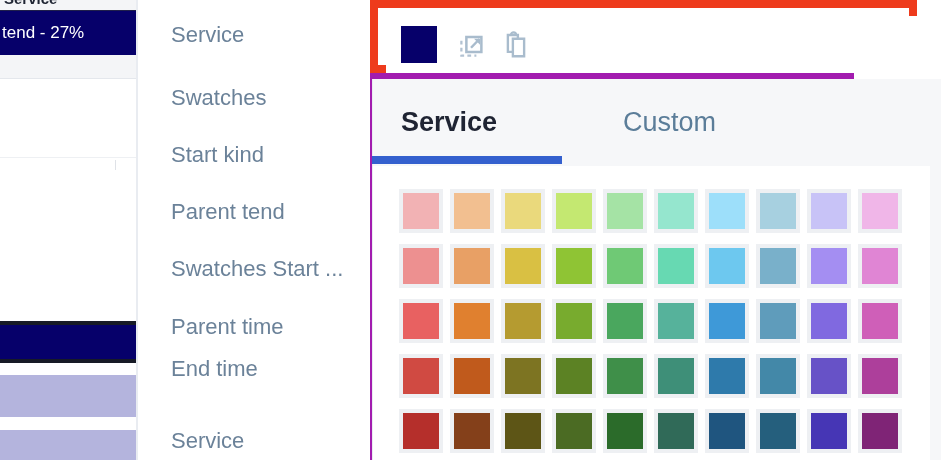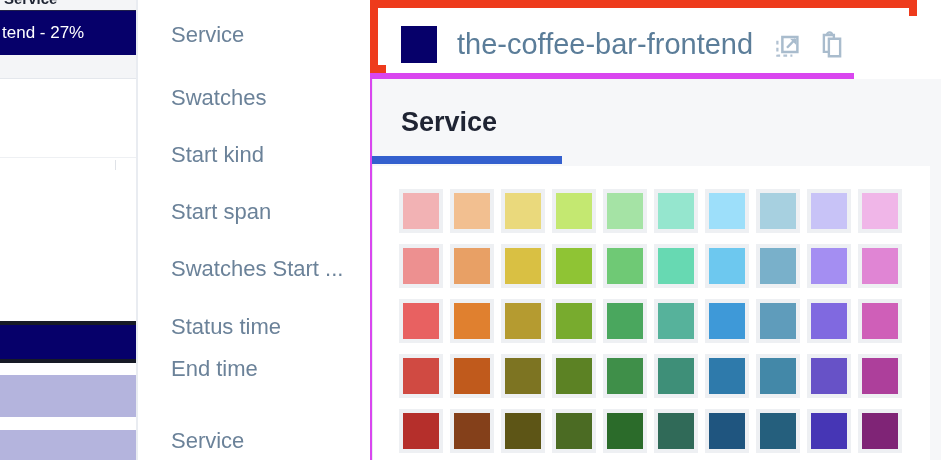--- a/index.html
+++ b/index.html
@@ -14,21 +14,21 @@
     overflow: hidden;
     position: relative;
   }
 
   
   #app {
     position: absolute;
     inset: 0;
     width: 854px;
     height: 460px;
-    background: #d946ef;
+    background: #a21caf;
     display: block;
   }
 
   
   .trace-pane {
     position: absolute;
     left: 0;
     top: 0;
     width: 136px;
     height: 460px;
@@ -314,53 +314,53 @@
     <div class="trace-bar-dark"></div>
     <div class="trace-bar-lav-1"></div>
     <div class="trace-bar-lav-2"></div>
   </div>
   <div class="trace-divider"></div>
 
   <div class="detail-labels">
     <div class="detail-label" style="top:22px;">Service</div>
     <div class="detail-label" style="top:85px;">Swatches</div>
     <div class="detail-label" style="top:142px;">Start kind</div>
-    <div class="detail-label" style="top:199px;">Start span</div>
+    <div class="detail-label" style="top:199px;">Parent tend</div>
     <div class="detail-label" style="top:256px;">Swatches Start ...</div>
-    <div class="detail-label" style="top:314px;">Status time</div>
+    <div class="detail-label" style="top:314px;">Parent time</div>
     <div class="detail-label" style="top:356px;">End time</div>
     <div class="detail-label" style="top:428px;">Service</div>
   </div>
 
   <div class="picker">
 
     <div class="picker-top-right-fill"></div>
 
     <div class="picker-header-outline" style="border-color: rgb(238, 59, 28);">
       <div class="picker-header-inner">
         <div class="color-chip" style="background: rgb(6, 0, 106);"></div>
-        <div class="service-name">the-coffee-bar-frontend</div>
 
         <svg class="hdr-icon first" viewBox="0 0 24 24">
           <path d="M3.5 8.5 L3.5 20.5 L15.5 20.5" fill="none" stroke="#b2c2d2" stroke-width="1.8" stroke-dasharray="3 2.6"></path>
           <path d="M7.5 5.5 L19.5 5.5 L19.5 17.5 L7.5 17.5 Z" fill="none" stroke="#a9bccd" stroke-width="2"></path>
           <path d="M11.2 14.2 L18 7.2" fill="none" stroke="#a9bccd" stroke-width="2"></path>
           <path d="M13.6 7.0 L18.4 7.0 L18.4 11.8 Z" fill="#a9bccd"></path>
         </svg>
 
         <svg class="hdr-icon" viewBox="0 0 24 24">
           <path d="M5.5 4.0 L13.5 4.0 L13.5 17.5 L5.5 17.5 Z" fill="none" stroke="#a9bccd" stroke-width="1.9"></path>
           <path d="M8.0 3.9 C8.0 2.6 9.0 1.9 10.0 1.9 C11.0 1.9 12.0 2.6 12.0 3.9" fill="none" stroke="#a9bccd" stroke-width="1.9"></path>
           <path d="M9.5 7.0 L18.5 7.0 L18.5 21.0 L9.5 21.0 Z" fill="#ffffff" stroke="#a9bccd" stroke-width="1.9"></path>
         </svg>
       </div>
     </div>
 
     <div class="tabs-wrap">
       <div class="tab tab-swatches">Service</div>
+      <div class="tab tab-custom">Custom</div>
     </div>
     <div class="tab-underline" style="background: rgb(52, 96, 206);"></div>
 
     <div class="grid-wrap" id="swatch-grid">
         <div class="swatch-row">
           <div class="swatch" style="background: rgb(242, 178, 180);"></div>
           <div class="swatch" style="background: rgb(242, 191, 144);"></div>
           <div class="swatch" style="background: rgb(234, 217, 124);"></div>
           <div class="swatch" style="background: rgb(196, 232, 113);"></div>
           <div class="swatch" style="background: rgb(165, 227, 165);"></div>

